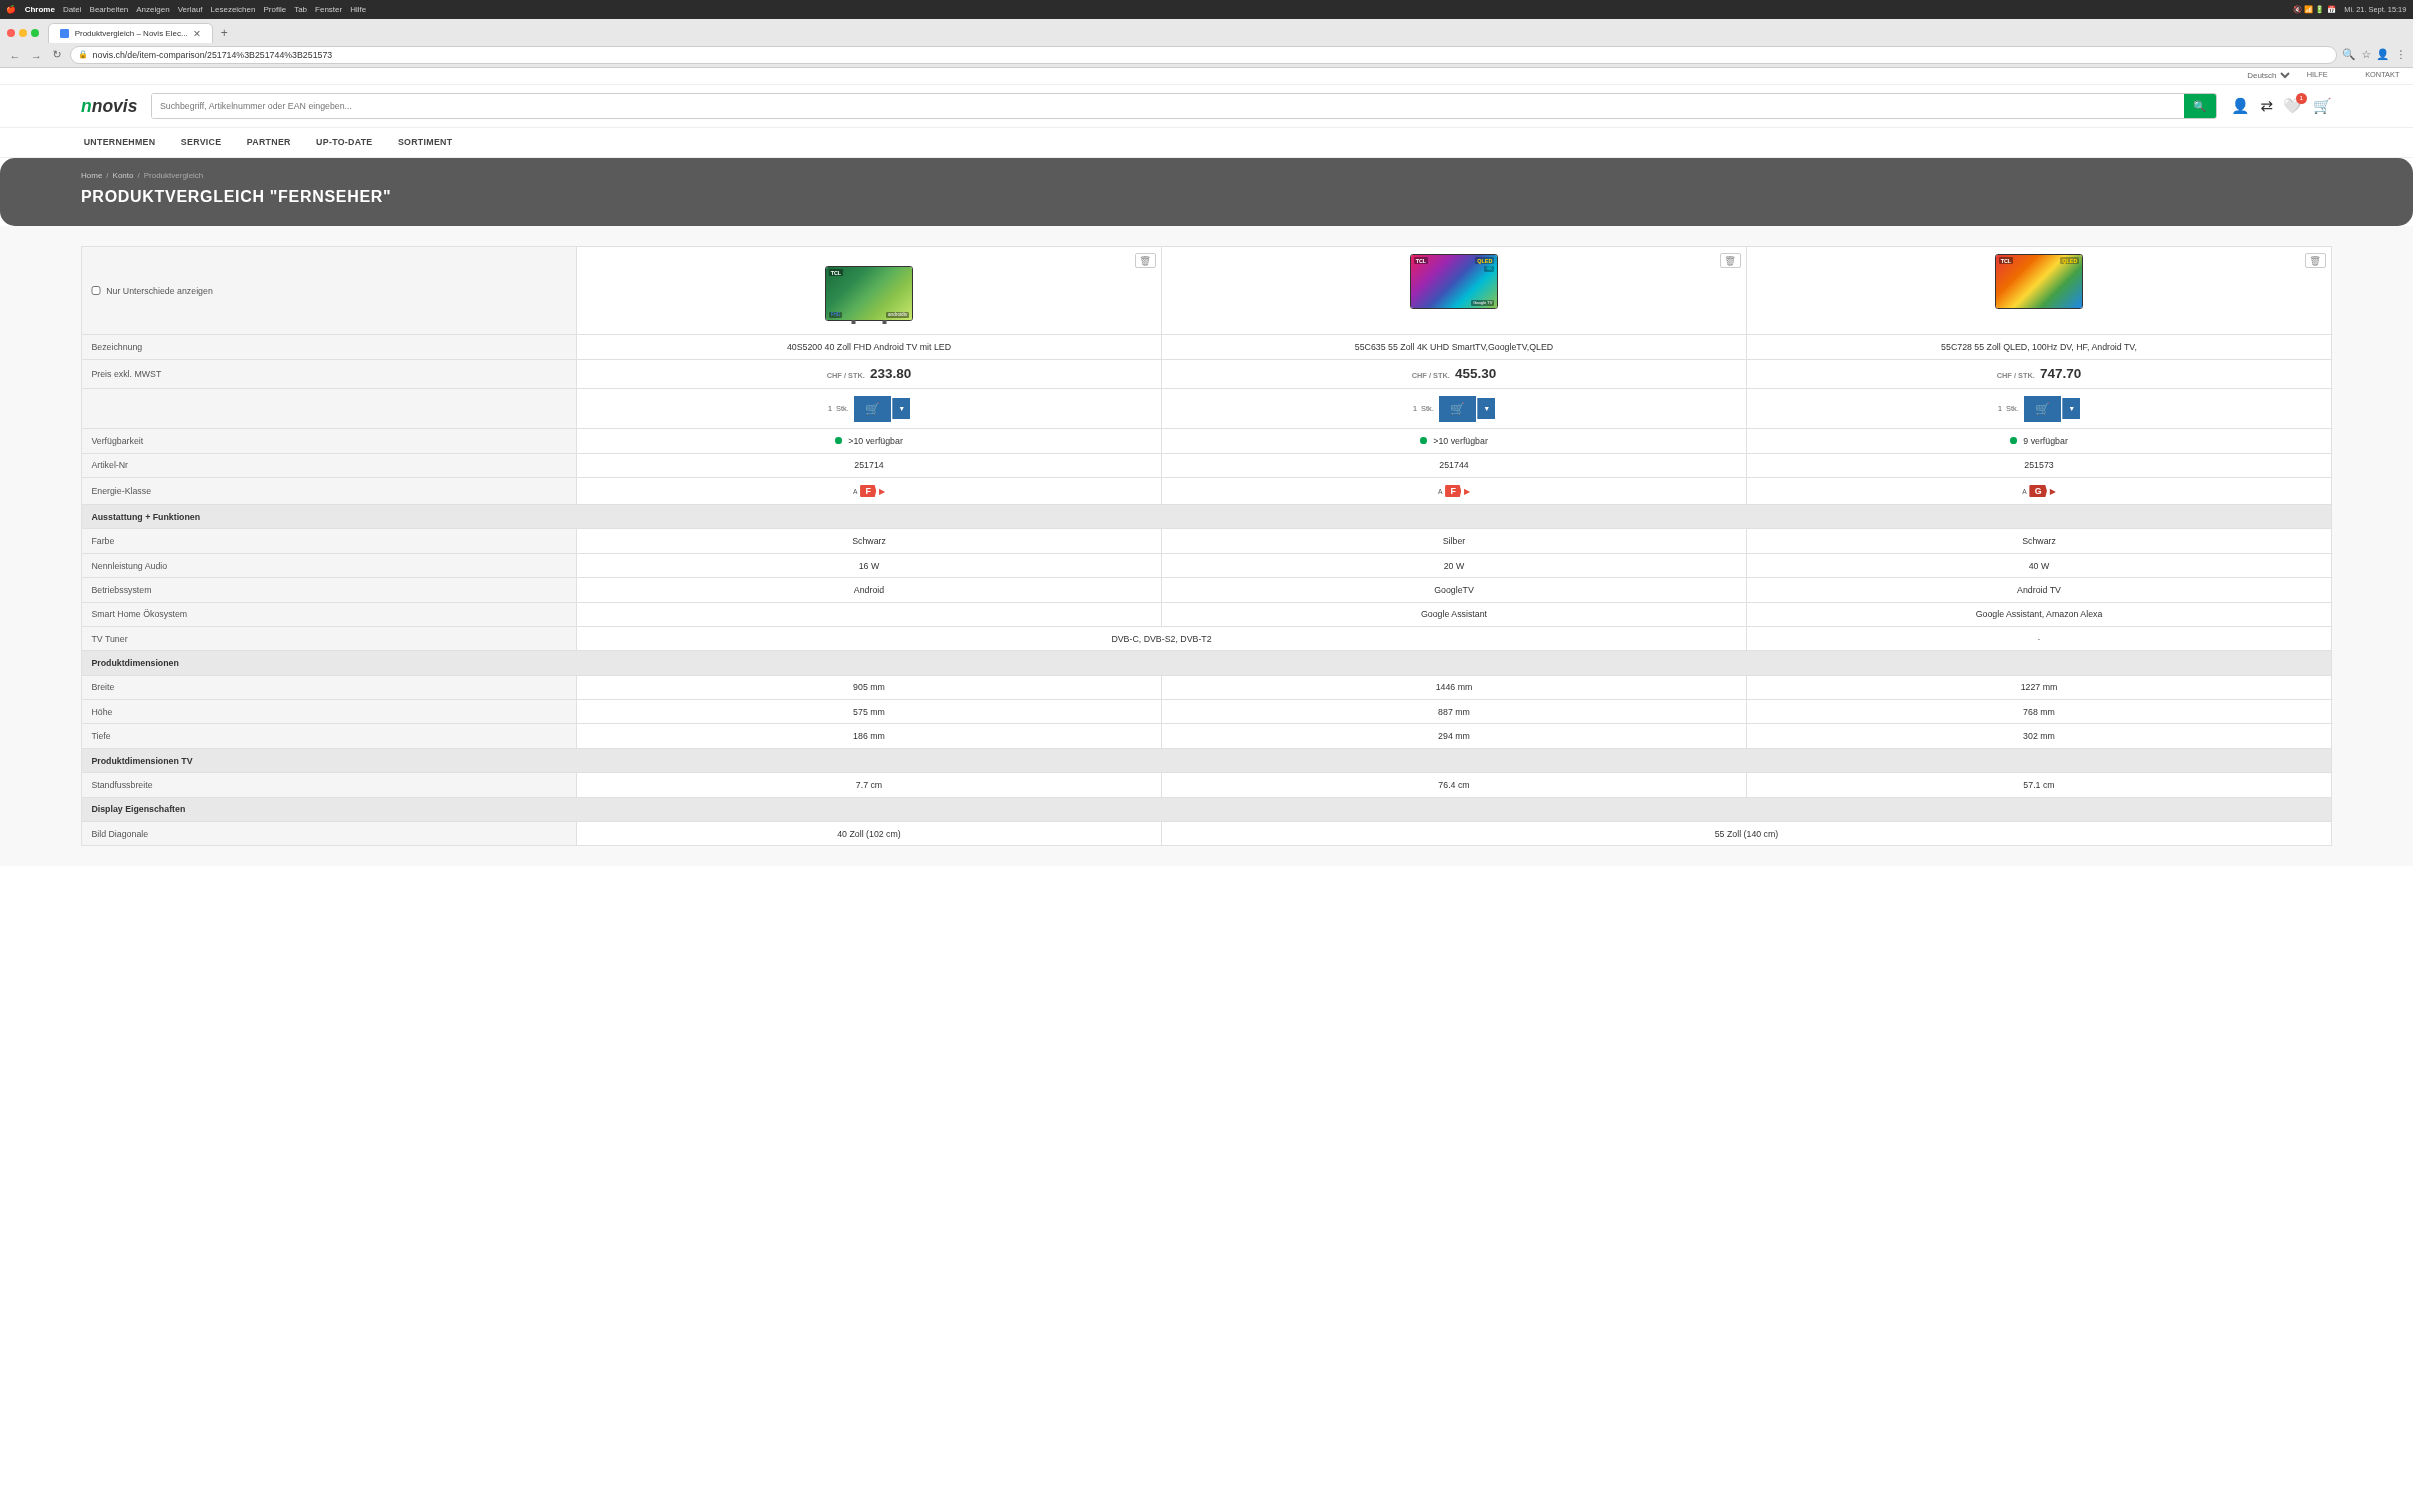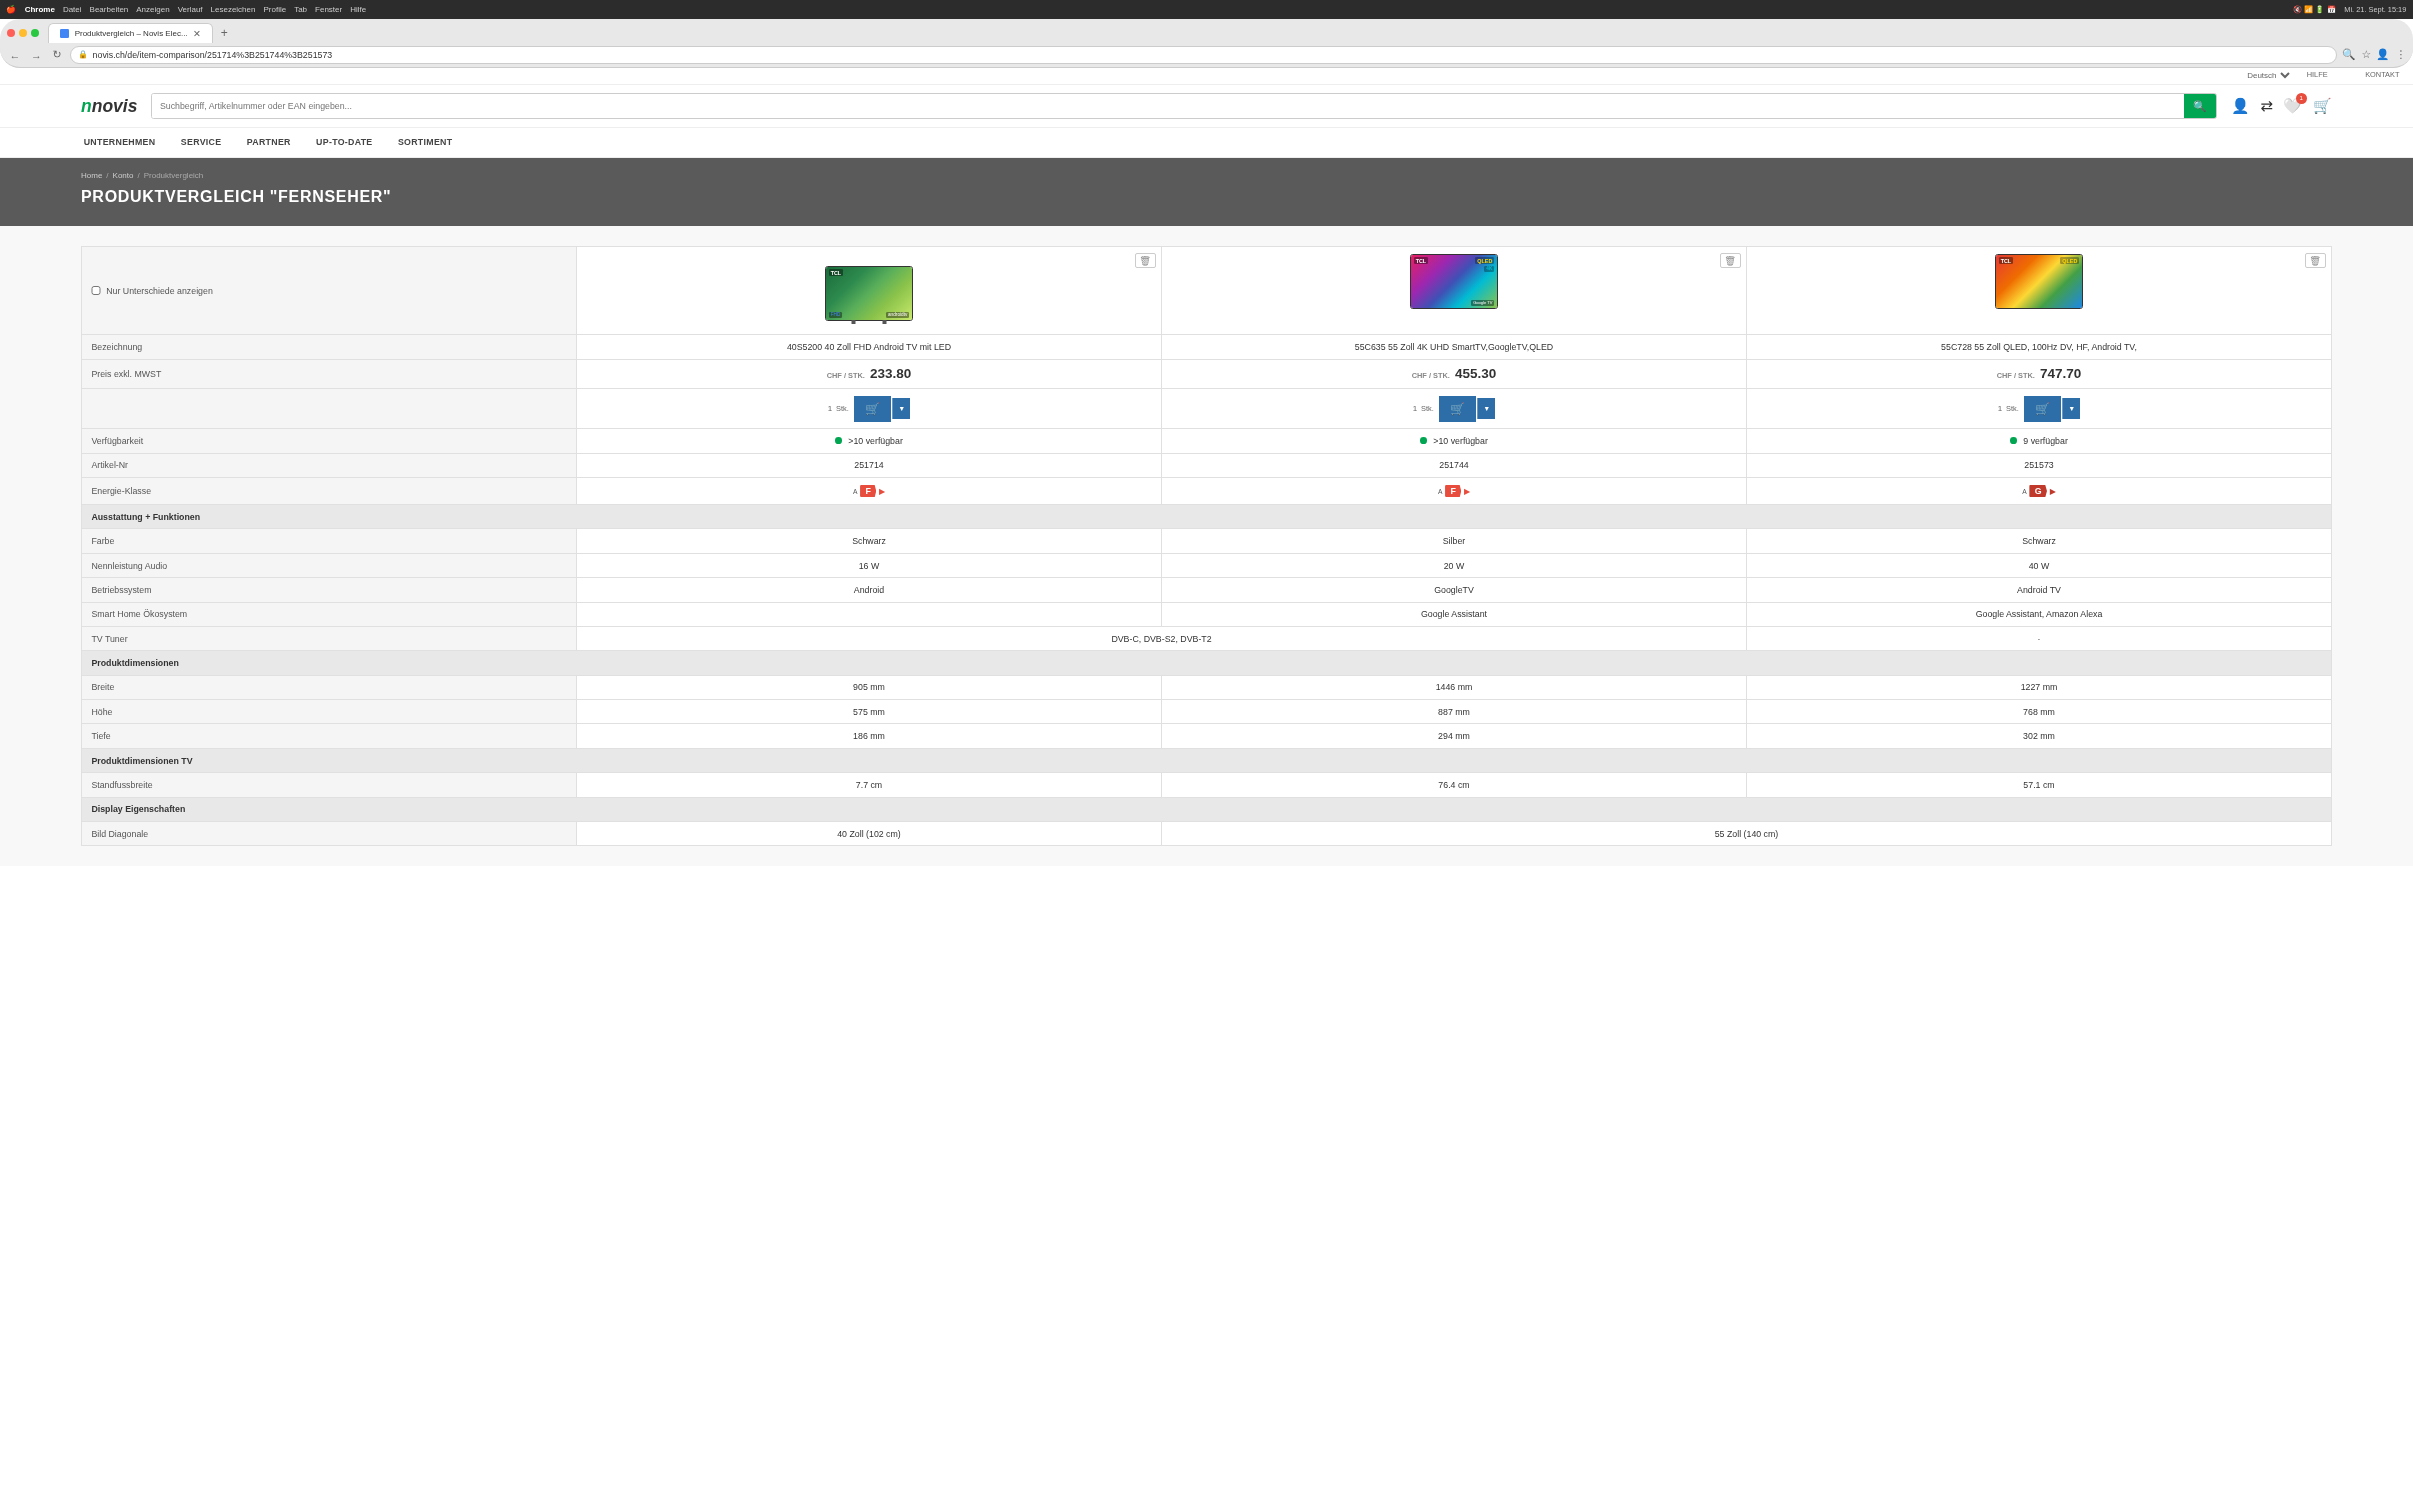--- a/index.html
+++ b/index.html
@@ -15,21 +15,20 @@
       font-size: 8px;
       color: #ccc;
     }
     .top-bar .left { display: flex; align-items: center; gap: 8px; }
     .top-bar .right { margin-left: auto; display: flex; gap: 8px; font-size: 7.4px; color: #ccc; }
 
     
     .browser-chrome {
       background: #e8e8e8;
       border-bottom: 0.7px solid #ccc;
-      border-radius: 20px;
     }
     .tab-bar {
       display: flex;
       align-items: center;
       padding: 4px 6.7px 0;
       gap: 2.7px;
     }
     .traffic-lights { display: flex; gap: 4px; margin-right: 6.7px; align-items: center; }
     .traffic-light { width: 8px; height: 8px; border-radius: 50%; }
     .tl-red { background: #ff5f57; }
@@ -83,21 +82,21 @@
     .search-btn { background: #00a651; border: none; padding: 5.4px 9.4px; cursor: pointer; color: white; font-size: 10.8px; }
     .header-icons { display: flex; gap: 10.8px; align-items: center; }
     .header-icon { font-size: 15px; color: #333; cursor: pointer; position: relative; }
     .badge { position: absolute; top: -4px; right: -4px; background: #e74c3c; color: white; border-radius: 50%; width: 10.8px; height: 10.8px; font-size: 6px; display: flex; align-items: center; justify-content: center; }
 
     
     .main-nav { background: #fff; padding: 0 81px; border-top: 0.7px solid #eee; border-bottom: 0.7px solid #eee; display: flex; gap: 20px; text-align: center; }
     .main-nav a { text-decoration: none; color: #444; font-size: 8.8px; font-weight: 600; padding: 9.4px 2.7px; display: block; letter-spacing: 0.3px; }
 
     
-    .hero { background: #5a5a5a; padding: 13.5px 81px 20px; }
+    .hero { background: #5a5a5a; padding: 13.5px 81px 20px; border-radius: 15px; }
     .breadcrumb { font-size: 8px; color: #ccc; margin-bottom: 8px; display: flex; gap: 4px; align-items: center; }
     .breadcrumb a { color: #ccc; text-decoration: none; }
     .breadcrumb span { color: #aaa; }
     .hero h1 { color: #fff; font-size: 16px; font-weight: bold; letter-spacing: 0.7px; text-transform: uppercase; }
 
     
     .main-content { padding: 20px 81px; background: #f8f8f8; }
 
     
     .comparison-table { width: 100%; border-collapse: collapse; background: #fff; border: 0.7px solid #ddd; }

